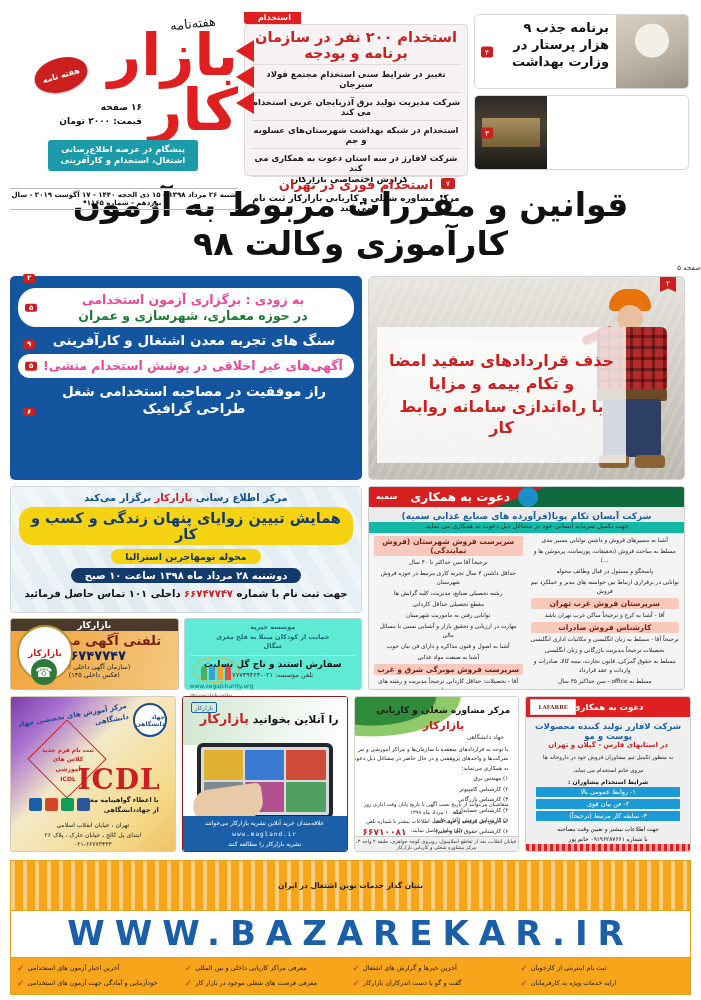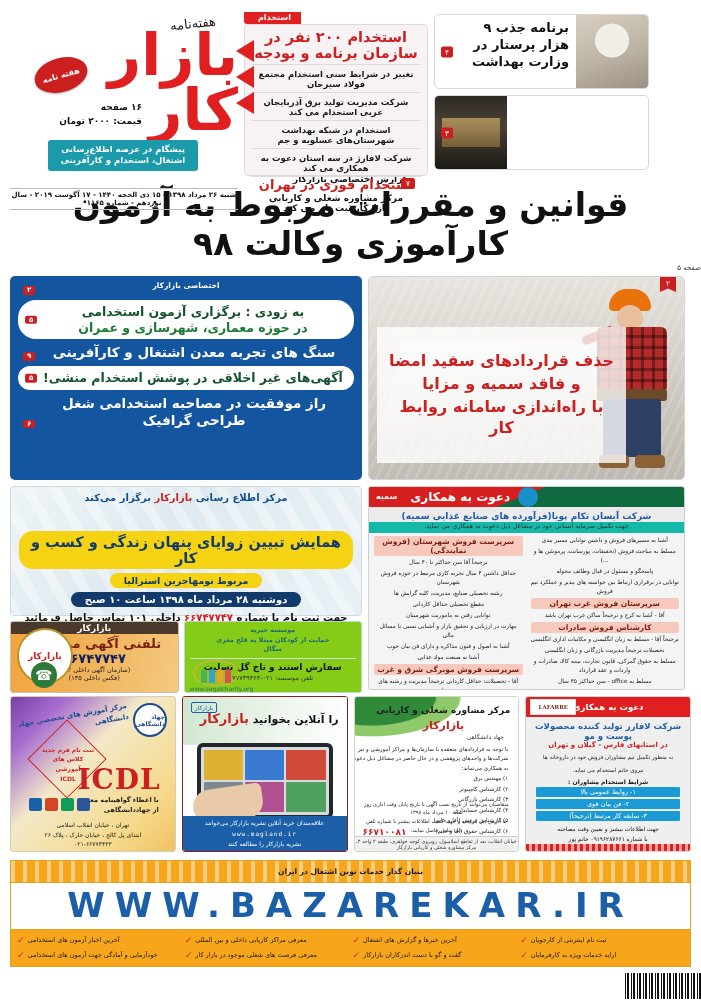--- a/index.html
+++ b/index.html
@@ -29,21 +29,21 @@
   .mast-meta { position:absolute; top:88px; right:96px; text-align:right; direction:rtl; }
   .mast-meta div { font-size:9px; color:#111; margin-bottom:4px; font-weight:bold; }
   .tagline { position:absolute; top:126px; right:40px; background:#1b9aaa; color:#fff;
         font-size:8.5px; line-height:1.35; padding:4px 8px; border-radius:3px; text-align:center;
         font-weight:bold; direction:rtl; width:150px; }
   .dateline { position:absolute; top:174px; right:0; width:228px; text-align:center;
         font-size:7px; color:#111; border-top:1px solid #bbb; border-bottom:1px solid #bbb;
         padding:2px 0; direction:rtl; font-weight:bold; }
 
   
-  .emp-col { width: 184px; position:relative; }
+  .emp-col { width: 224px; position:relative; }
   .emp-tab { position:absolute; top:-2px; left:0; background:#e02020; color:#fff;
         font-size:8px; font-weight:bold; padding:1px 10px 2px 14px; border-radius:0 0 0 3px; }
   .emp-card { margin-top:10px; background:#f7f2f3; border:1px solid #e2d8da; border-radius:4px;
         padding:4px 6px 5px 6px; height:152px; display:flex; flex-direction:column; }
   .emp-lead { color:#cc1f1f; font-size:14.5px; font-weight:bold; text-align:center;
         direction:rtl; border-bottom:1px solid #ddd; padding-bottom:3px; }
   .emp-item { font-size:8.5px; color:#1a1a1a; text-align:center; direction:rtl;
         padding:4px 0 3px 0; border-bottom:1px solid #e0dada; font-weight:bold; }
   .emp-foot { margin-top:auto; text-align:center; direction:rtl; position:relative; }
   .emp-foot-title { color:#cc1f1f; font-size:13px; font-weight:bold; }
@@ -80,21 +80,21 @@
   .hero-row { display:flex; flex-direction:row-reverse; gap:6px; padding:2px 10px 0 10px; height:206px; }
 
   
   .topics { width:352px; background:#1455a0; border-radius:5px; padding:5px 8px 6px 8px;
         display:flex; flex-direction:column; gap:3px; position:relative; }
   .topics-kicker { text-align:center; color:#fff; font-size:7.5px; font-weight:bold; direction:rtl; }
   .topic { direction:rtl; position:relative; padding:2px 6px 2px 22px; }
   .topic.plain { color:#fff; font-weight:bold; font-size:13.5px; text-align:center; line-height:1.25; }
   .topic.white { background:#fff; border-radius:18px; padding:4px 10px 4px 24px; text-align:center;
         font-weight:bold; font-size:12.5px; line-height:1.25; }
-  .t-red { color:#14532d; } .t-green { color:#1d7a33; }
+  .t-red { color:#ec4899; } .t-green { color:#1d7a33; }
   .topic-pg { position:absolute; left:5px; bottom:2px; background:#cc1f1f; color:#fff;
         font-size:7px; padding:0 4px; border-radius:2px; }
   .topic.white .topic-pg { left:7px; top:50%; bottom:auto; transform:translateY(-50%); }
 
   
   .hero-photo { width:317px; border:1px solid #d5d5d5; border-radius:5px; position:relative;
         overflow:hidden;
         background: linear-gradient(175deg,#e9e6e1 0%, #d8d4cd 40%, #c9c5bd 70%, #bdb8b0 100%); }
   .hero-photo::before{content:"";position:absolute;inset:0;
         background:repeating-linear-gradient(115deg, rgba(255,255,255,.14) 0 3px, transparent 3px 9px);}
@@ -128,21 +128,21 @@
   
   .mid-right { width:352px; display:flex; flex-direction:column; gap:5px; }
   .conf { border:1px solid #cfd8de; border-radius:4px; height:130px; padding:5px 8px;
         background: linear-gradient(135deg,#eef4f7 0%, #dfeaf0 40%, #e9f1f5 100%); position:relative; text-align:center; }
   .conf::before{content:"";position:absolute;inset:0;opacity:.5;
         background:repeating-linear-gradient(60deg, rgba(255,255,255,.7) 0 10px, transparent 10px 24px);}
   .conf > * { position:relative; }
   .conf-kicker { font-size:10px; font-weight:bold; color:#14508c; direction:rtl; margin-bottom:4px; }
   .conf-kicker .bk { color:#cc1f1f; }
   .conf-title { background:#f5d312; color:#123a6b; font-weight:bold; font-size:14.5px;
-        border-radius:14px; padding:3px 6px; direction:rtl; display:inline-block;margin-top:24px; }
+        border-radius:14px; padding:3px 6px; direction:rtl; display:inline-block; }
   .conf-sub { background:#f5d312; color:#123a6b; font-weight:bold; font-size:9.5px;
         border-radius:12px; padding:2px 14px; direction:rtl; display:inline-block; margin-top:4px; }
   .conf-date { background:#123a6b; color:#fff; font-weight:bold; font-size:10px;
         border-radius:12px; padding:2px 14px; direction:rtl; display:inline-block; margin-top:4px; }
   .conf-phone { font-size:10px; font-weight:bold; color:#111; direction:rtl; margin-top:5px; }
   .conf-phone .num { color:#cc1f1f; }
 
   .mid-small { display:flex; flex-direction:row-reverse; gap:5px; height:72px; }
   .ad-phone { flex:1; border:1px solid #cfc0a8; border-radius:3px; position:relative; overflow:hidden;
         background:linear-gradient(105deg,#f3a33a 0%, #efb45c 50%, #f5c981 100%); }
@@ -150,21 +150,21 @@
         text-align:center; direction:rtl; padding:1px 0; }
   .ad-phone-main { color:#7a1f10; font-weight:bold; font-size:13px; text-align:center; direction:rtl; margin-top:2px; }
   .ad-phone-num { color:#0f1f5c; font-weight:bold; font-size:13px; text-align:center; letter-spacing:1px; }
   .ad-phone-note { font-size:6.5px; text-align:center; direction:rtl; color:#222; line-height:1.3; }
   .ad-phone-circle { position:absolute; left:6px; top:6px; width:56px; height:56px; border-radius:50%;
         background:#fff; border:2px solid #b8922f; display:flex; align-items:center; justify-content:center;
         font-size:9px; color:#cc1f1f; font-weight:bold; }
   .ad-phone-handset { position:absolute; left:20px; bottom:4px; width:26px; height:26px; border-radius:50%;
         background:#2f7a3a; color:#fff; display:flex; align-items:center; justify-content:center; font-size:14px; }
 
-  .ad-charity { flex:1; border:1px solid #bcd6d8; border-radius:3px; background:#84cc16;
+  .ad-charity { flex:1; border:1px solid #bcd6d8; border-radius:3px; background:#5eead4;
         padding:4px 5px; text-align:center; position:relative; }
   .ad-charity-t { font-size:6.5px; color:#1c6c7a; font-weight:bold; direction:rtl; line-height:1.5; }
   .ad-charity-m { font-size:9px; color:#111; font-weight:bold; direction:rtl; margin-top:3px;
         border-top:1px solid #cfe0e2; padding-top:3px; }
   .ad-charity-p { font-size:6.5px; color:#333; direction:rtl; margin-top:2px; }
   .ad-charity-w { font-size:6px; color:#1c6c7a; direction:ltr; text-align:left; margin-top:3px; }
   .ad-charity-ppl { position:absolute; left:8px; bottom:6px; width:46px; height:26px;
         border-radius:50%; border:1px solid #e0b050; display:flex; align-items:flex-end;
         justify-content:center; gap:2px; padding-bottom:2px; }
   .ad-charity-ppl i { width:6px; height:14px; border-radius:3px 3px 0 0; display:block; }
@@ -266,21 +266,21 @@
   .ad-laf-cond { text-align:center; font-size:6px; color:#111; direction:rtl; font-weight:bold; margin:3px 0 2px; }
   .ad-laf-row { background:#1b9ad6; color:#fff; font-size:6.5px; text-align:center;
         direction:rtl; margin:2px 10px; border-radius:1px; padding:1px 0; }
   .ad-laf-foot { text-align:center; font-size:5.8px; color:#111; direction:rtl; line-height:1.8; margin-top:3px; }
   .ad-laf-stripe { position:absolute; left:0; right:0; bottom:0; height:7px;
         background:repeating-linear-gradient(90deg,#e02020 0 3px, #f4a0a0 3px 6px); }
 
   
   .footer { margin:8px 10px 0 10px; border:1px solid #e0a020; background:#f7a61b; }
   .footer-top { background:#f7a61b; text-align:center; font-size:7.5px; font-weight:bold;
-        color:#1a1a1a; direction:rtl; padding:6px 0; position:relative; overflow:hidden; }
+        color:#1a1a1a; direction:rtl; padding:20px 0; position:relative; overflow:hidden; }
   .footer-top::before{content:"";position:absolute;inset:0;
         background:repeating-linear-gradient(90deg, rgba(255,255,255,.45) 0 4px, transparent 4px 12px); }
   .footer-top span { position:relative; }
   .footer-url { background:#fff; text-align:center; color:#1b5fa8; font-weight:bold;
         font-size:34px; letter-spacing:10px; font-family:"DejaVu Sans", sans-serif;
         direction:ltr; padding:2px 0 4px 0; border-top:1px solid #e0a020; border-bottom:1px solid #e0a020; }
   .footer-bullets { display:flex; flex-direction:row-reverse; padding:3px 6px; gap:4px; }
   .fb-col { flex:1; }
   .fb-item { display:flex; flex-direction:row-reverse; align-items:center; gap:3px;
         font-size:6.5px; color:#1a1a1a; direction:rtl; line-height:1.7; }
@@ -345,21 +345,20 @@
     </div>
   </div>
 
   <div class="kicker">گزارش اختصاصی بازارکار</div>
   <div class="headline">قوانین و مقررات مربوط به آزمون کارآموزی وکالت ۹۸</div>
   <div class="headline-pg">صفحه ۵</div>
 
   <div class="hero-row">
 
     <div class="topics">
-      <div class="topics-kicker">اختصاصی بازارکار</div>
 
       <div class="topic plain">
         <span class="topic-pg">۲</span>
       </div>
 
       <div class="topic white">
         <div class="t-red">به زودی : برگزاری آزمون استخدامی</div>
         <div class="t-green">در حوزه معماری، شهرسازی و عمران</div>
         <span class="topic-pg">۵</span>
       </div>
@@ -387,39 +386,39 @@
         <div class="hw-head"></div>
         <div class="hw-arm"></div>
         <div class="hw-body"></div>
         <div class="hw-belt"></div>
         <div class="hw-legs"></div>
         <div class="hw-boot1"></div>
         <div class="hw-boot2"></div>
       </div>
       <div class="hero-overlay">
         <div>حذف قراردادهای سفید امضا</div>
-        <div>و فاقد سمیه و مزایا</div>
+        <div>و تکام بیمه و مزایا</div>
         <div>با راه‌اندازی سامانه روابط کار</div>
       </div>
       <div class="hero-pagebox">۲</div>
     </div>
   </div>
 
   <div class="mid-row">
 
     <div class="mid-right">
 
       <div class="conf">
         <div class="conf-kicker">
           <span>مرکز اطلاع رسانی</span>
           <span class="bk">بازارکار</span>
           <span>برگزار می‌کند</span>
         </div>
         <div><span class="conf-title">همایش تبیین زوایای پنهان زندگی و کسب و کار</span></div>
-        <div><span class="conf-sub">مربوط نومهاجرین استرالیا</span></div>
+        <div><span class="conf-sub">محوله نومهاجرین استرالیا</span></div>
         <div><span class="conf-date">دوشنبه ۲۸ مرداد ماه ۱۳۹۸ ساعت ۱۰ صبح</span></div>
         <div class="conf-phone">
           <span>جهت ثبت نام با شماره</span>
           <span class="num">۶۶۷۴۷۷۴۷</span>
           <span>داخلی ۱۰۱ تماس حاصل فرمائید</span>
         </div>
       </div>
 
       <div class="mid-small">
 

